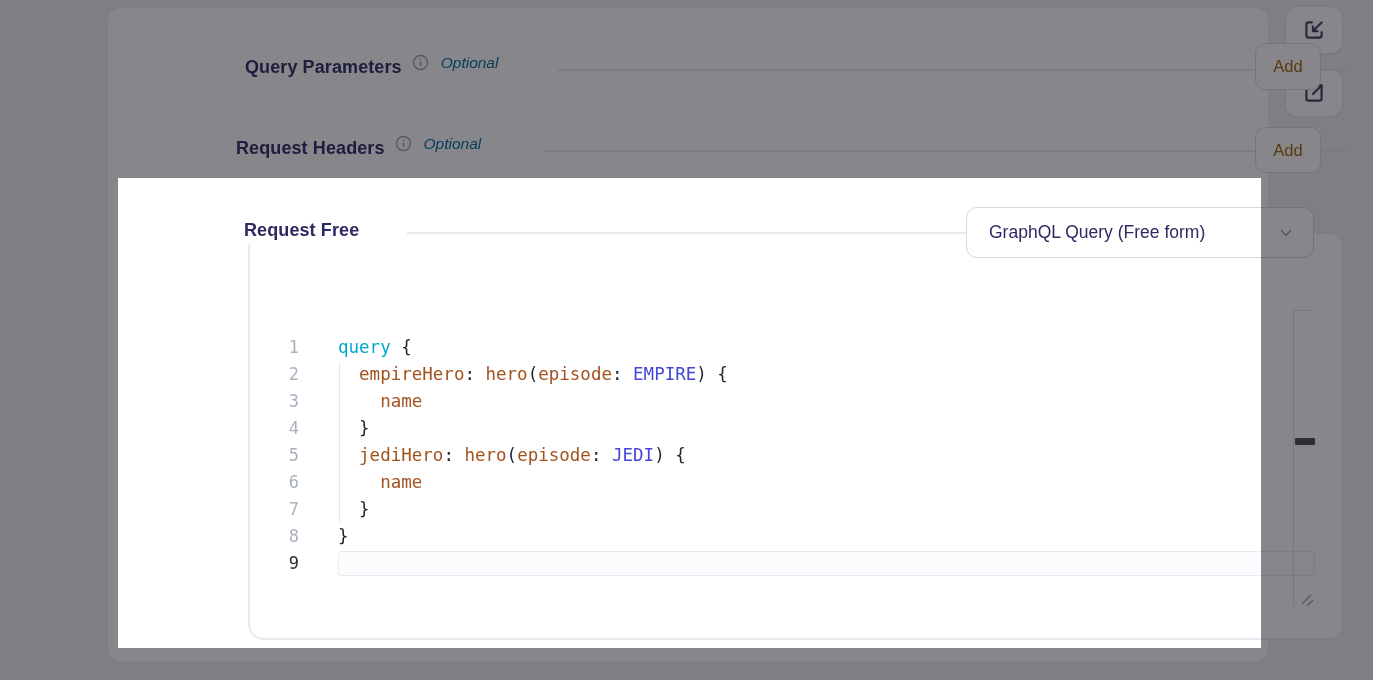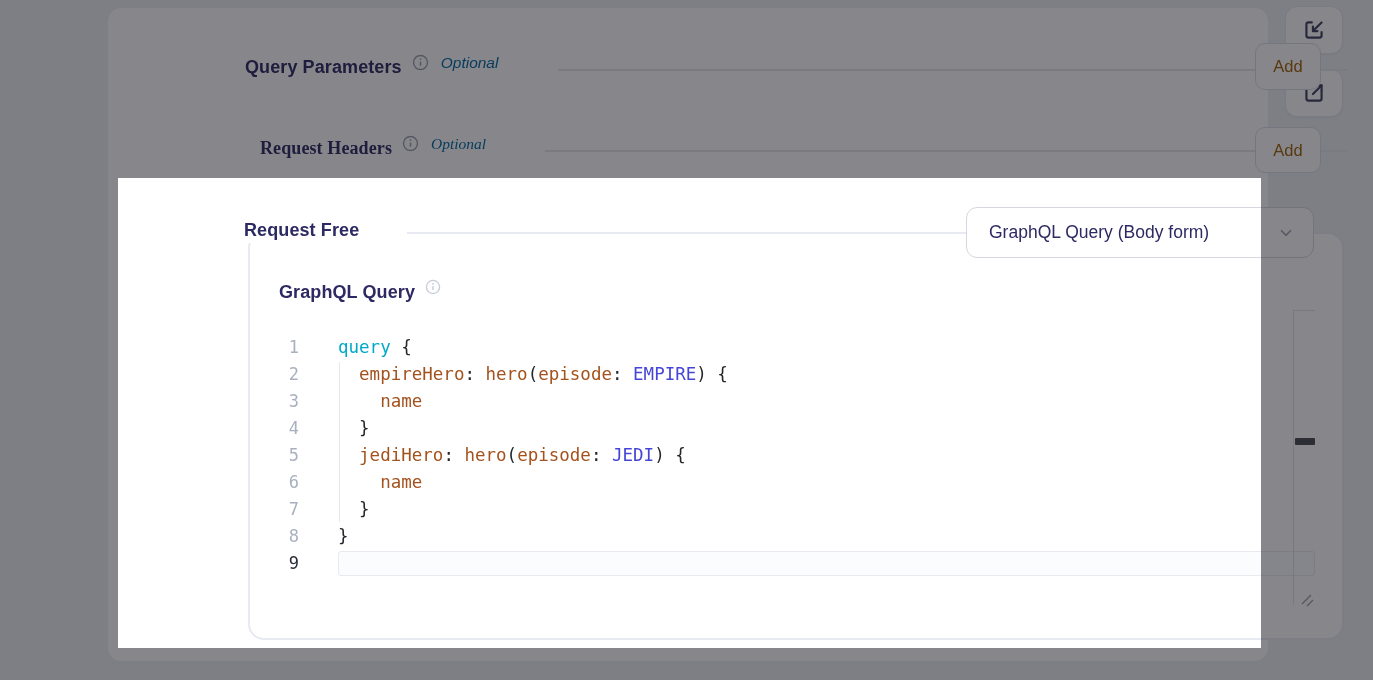--- a/index.html
+++ b/index.html
@@ -13,21 +13,21 @@
   .main-card {
     position: absolute; left: 107px; top: 7px;
     width: 1162px; height: 655px;
     background: #ffffff;
     border: 1px solid #eceef4;
     border-radius: 14px;
   }
   
   .row { position: absolute; display: flex; align-items: flex-start; gap: 10px; z-index: 3; background: #fff; padding-right: 12px; }
   .row-qp { left: 137px; top: 46px; }
-  .row-rh { left: 152px; top: 127px; font-family: Liberation Serif, serif; }
+  .row-rh { left: 128px; top: 127px; }
   .row-rb { left: 136px; top: 209px; }
   .row-gq { left: 171px; top: 271px; }
   .sec-title {
     font-size: 18px; font-weight: 600; color: #2d2a63; letter-spacing: .1px; line-height: 26px;
     white-space: nowrap;
   }
   .optional { font-size: 15.5px; font-style: italic; color: #0369a1; padding-left: 2px; }
   .info-icon { display: inline-flex; width: 17px; height: 17px; }
   .divider { position: absolute; height: 2px; background: #e4e6eb; z-index: 1; }
   .d1 { left: 450px; top: 61px; width: 790px; }
@@ -130,38 +130,28 @@
   <div class="divider d2"></div>
   <button class="add-btn b2">Add</button>
 
   <div class="fieldset"></div>
   <div class="legend-patch"></div>
   <div class="row row-rb">
     <span class="sec-title">Request Free</span>
   </div>
 
   <div class="select">
-    <span class="select-value">GraphQL Query (Body form)</span>
+    <span class="select-value">GraphQL Query (Free form)</span>
     <span style="display:inline-flex;">
       <svg viewBox="0 0 24 24" width="18" height="18" fill="none" stroke="#9aa1ad" stroke-width="2.2" stroke-linecap="round" stroke-linejoin="round">
           <polyline points="6 9 12 15 18 9"></polyline>
         </svg>
     </span>
   </div>
 
-  <div class="row row-gq">
-    <span class="sec-title">GraphQL Query</span>
-    <span class="info-icon">
-      <svg viewBox="0 0 18 18" width="16" height="16">
-          <circle cx="9" cy="9" r="7.4" fill="none" stroke="#c7ccd8" stroke-width="1.5"></circle>
-          <line x1="9" y1="8" x2="9" y2="12.4" stroke="#c7ccd8" stroke-width="1.6"></line>
-          <circle cx="9" cy="5.4" r="1" fill="#c7ccd8"></circle>
-        </svg>
-    </span>
-  </div>
 
   <div class="editor">
     <div class="active-line"></div>
     <div class="indent-guide"></div>
     <div class="gutter">
         <div class="ln">1</div>
         <div class="ln">2</div>
         <div class="ln">3</div>
         <div class="ln">4</div>
         <div class="ln">5</div>

